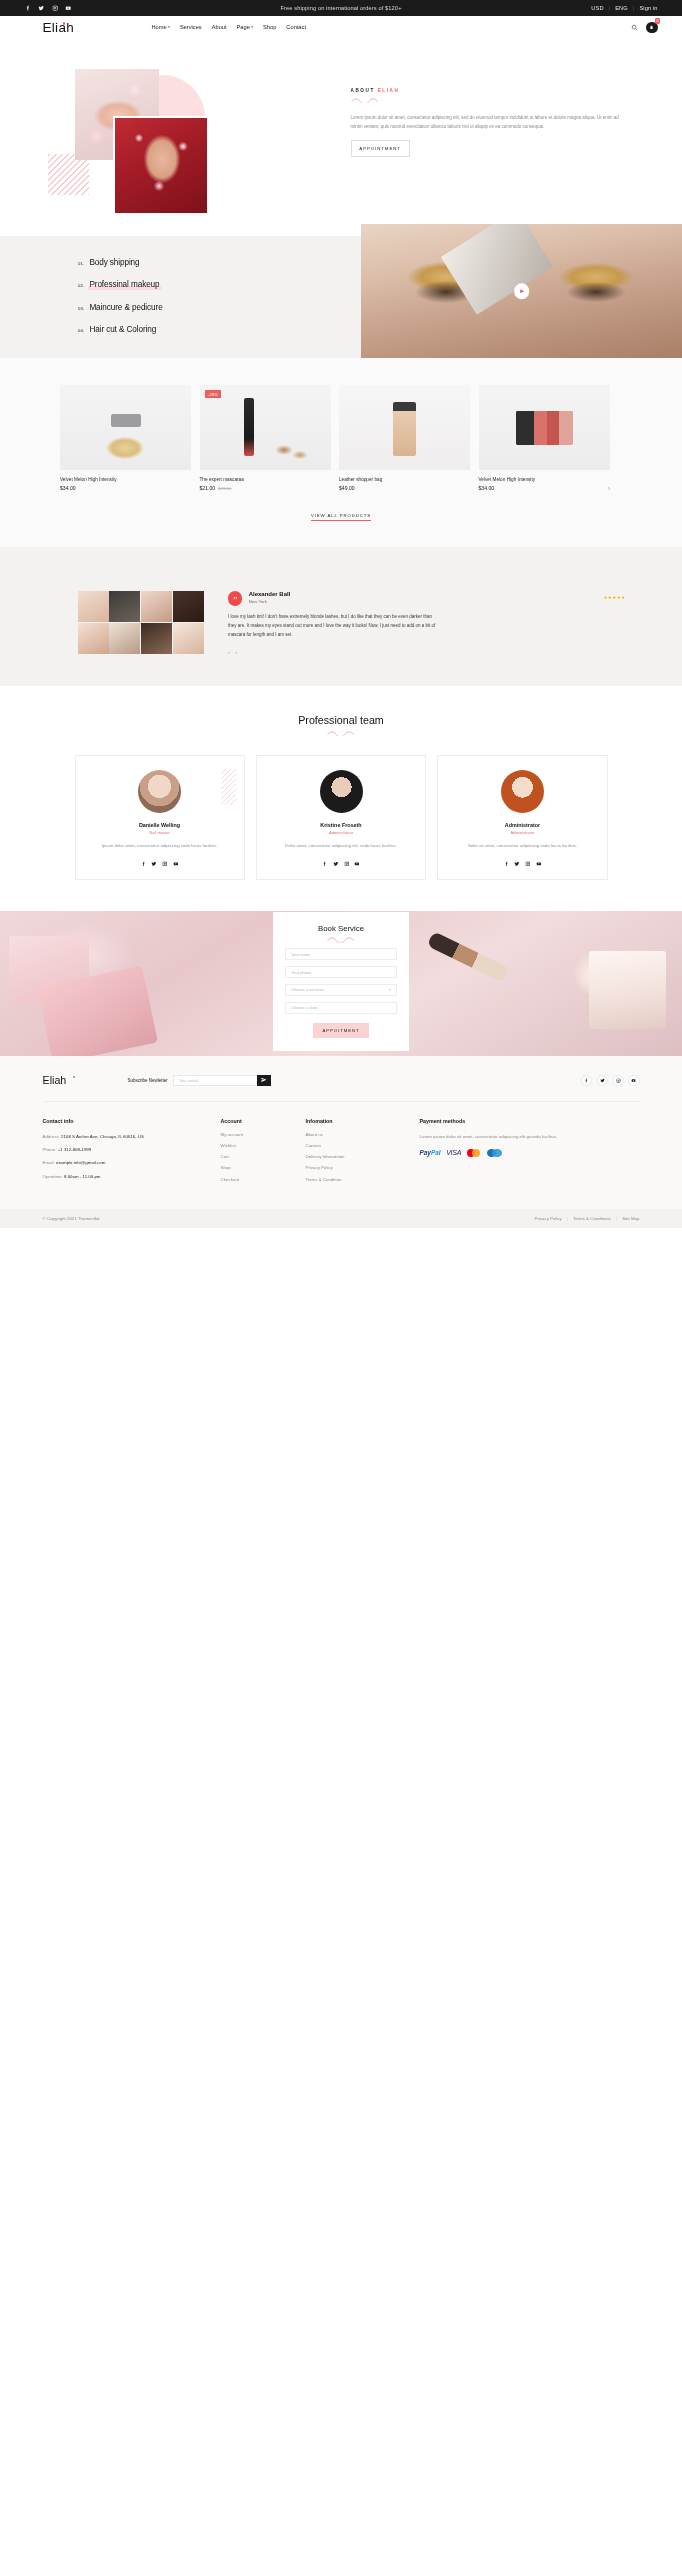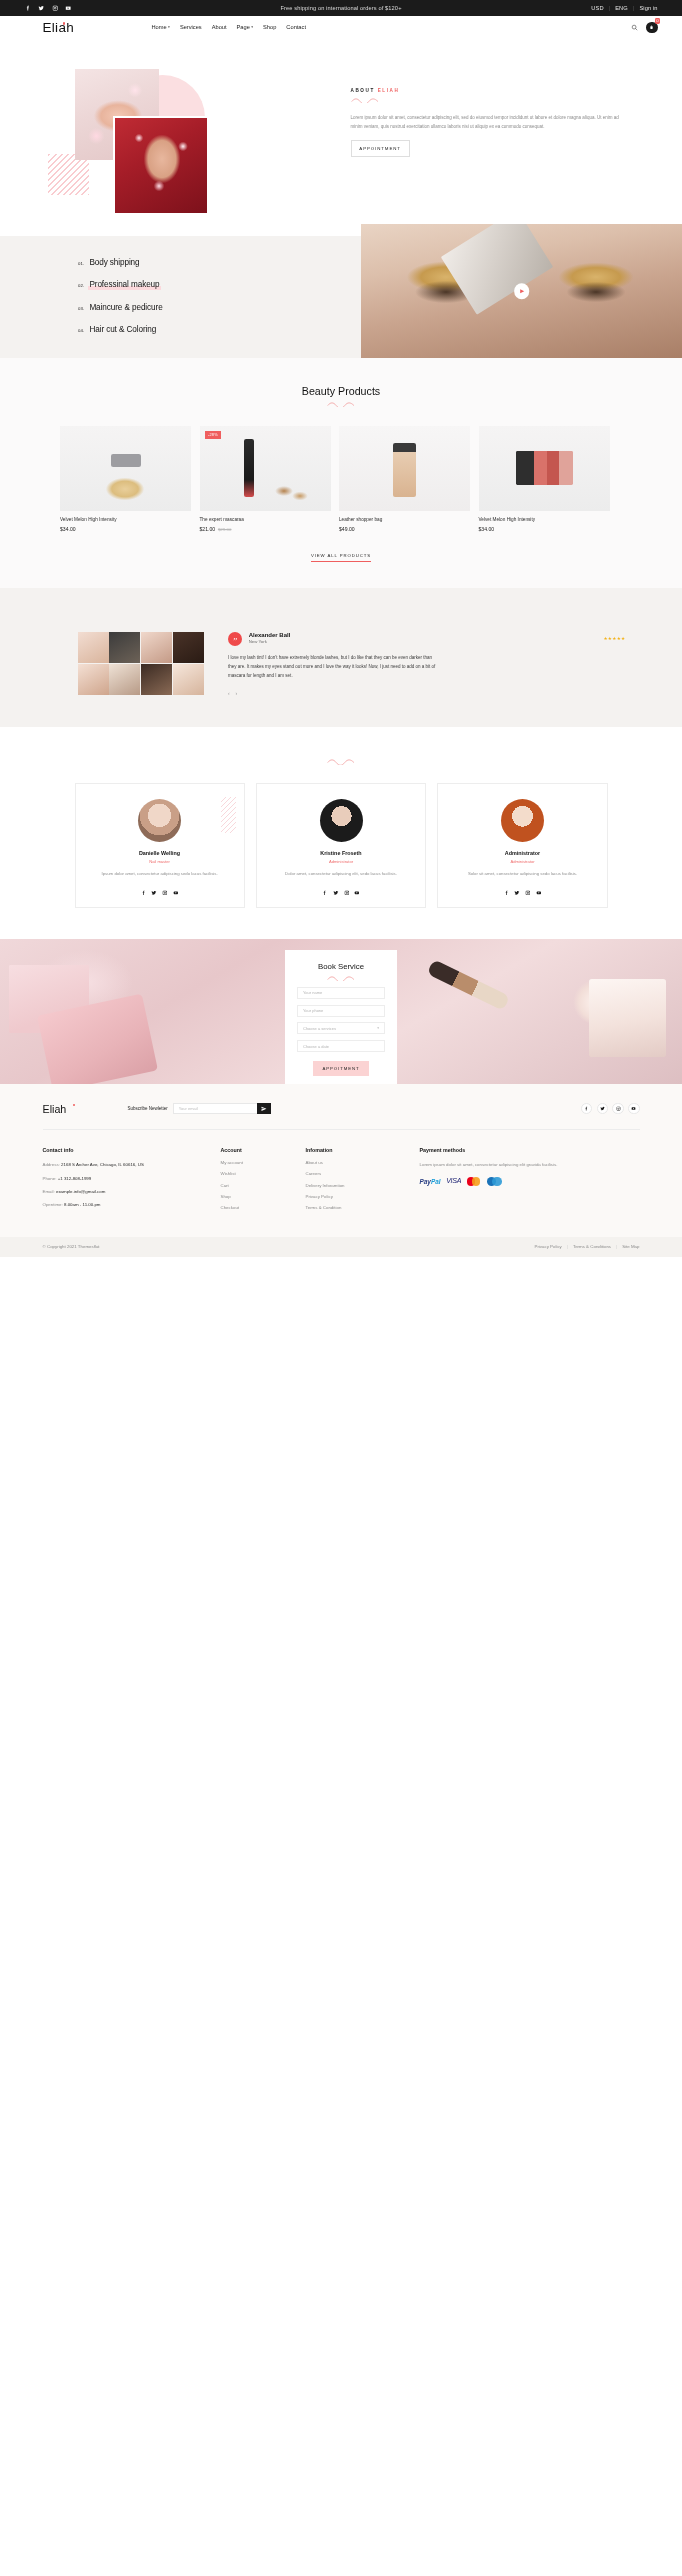--- a/index.html
+++ b/index.html
@@ -282,22 +282,22 @@
   }
   .bk-jar {
     position: absolute; right: 15.6px; top: 40px; width: 77px; height: 78px;
     background: linear-gradient(170deg,#fdf6f3 0%, #f3e2dc 55%, #e3cbc5 100%); border-radius: 2.8px;
   }
   .bk-box {
     position: absolute; left: 8.5px; top: 25.6px; width: 80px; height: 68px;
     background: linear-gradient(160deg,#f7dee1 0%, #efc9cd 70%); border-radius: 1.4px;
   }
   .book-card {
-    position: absolute; left: 50%; transform: translateX(-50%); top: 11px;
-    width: 112px; background: #fff; padding: 12px 12px 13.5px; text-align: center; z-index: 6;
+    position: absolute; left: 50%; transform: translateX(-50%); top: 1px;
+    width: 136px; background: #fff; padding: 12px 12px 13.5px; text-align: center; z-index: 6;
   }
   .book-title { font-size: 7.8px; color: #141414; font-weight: 400; }
   .field {
     width: 100%; height: 12px; border: 0.7px solid #ededed; background: #fff;
     font-size: 4px; color: #b4b4b4; display: flex; align-items: center;
     padding: 0 5px; margin-top: 5.7px; text-align: left; position: relative;
   }
   .field .cv { color: #b4b4b4; }
   .field .chev { position: absolute; right: 5px; color: #c0c0c0; font-size: 3.6px; }
   .btn-pink {
@@ -487,28 +487,20 @@
         <span class="svc-name">Maincure &amp; pedicure</span>
       </div>
       <div class="svc-row">
         <span class="svc-num">04.</span>
         <span class="svc-name">Hair cut &amp; Coloring</span>
       </div>
     </div>
   </section>
 
   <section class="products">
-    <div class="sec-head">
-      <div class="sec-title">Beauty Products</div>
-      <div class="sec-squig">
-        <svg width="28.4" height="5.7" viewBox="0 0 40 8">
-            <path d="M1 5 C5 0,9 0,13 5 S21 10,25 5 S33 0,38 5" stroke="#f19a9a" stroke-width="1.1" fill="none"></path>
-          </svg>
-      </div>
-    </div>
     <div class="arrow left">‹</div>
     <div class="arrow right">›</div>
     <div class="prod-grid">
       <div class="prod">
         <div class="prod-img p1"></div>
         <div class="prod-name">Velvet Melon High Intensity</div>
         <div class="prod-price"><span>$34.00</span></div>
       </div>
       <div class="prod">
         <div class="prod-img p2">
@@ -558,20 +550,21 @@
         <div class="testi-nav">
           <span>‹</span>
           <span>›</span>
         </div>
       </div>
     </div>
   </section>
 
   <section class="team">
     <div class="sec-head">
+      <div class="sec-title">Professional team</div>
       <div class="sec-squig">
         <svg width="28.4" height="5.7" viewBox="0 0 40 8">
             <path d="M1 5 C5 0,9 0,13 5 S21 10,25 5 S33 0,38 5" stroke="#f19a9a" stroke-width="1.1" fill="none"></path>
           </svg>
       </div>
     </div>
     <div class="team-grid">
       <div class="member">
         <div class="corner"></div>
         <div class="ring m1"></div>

